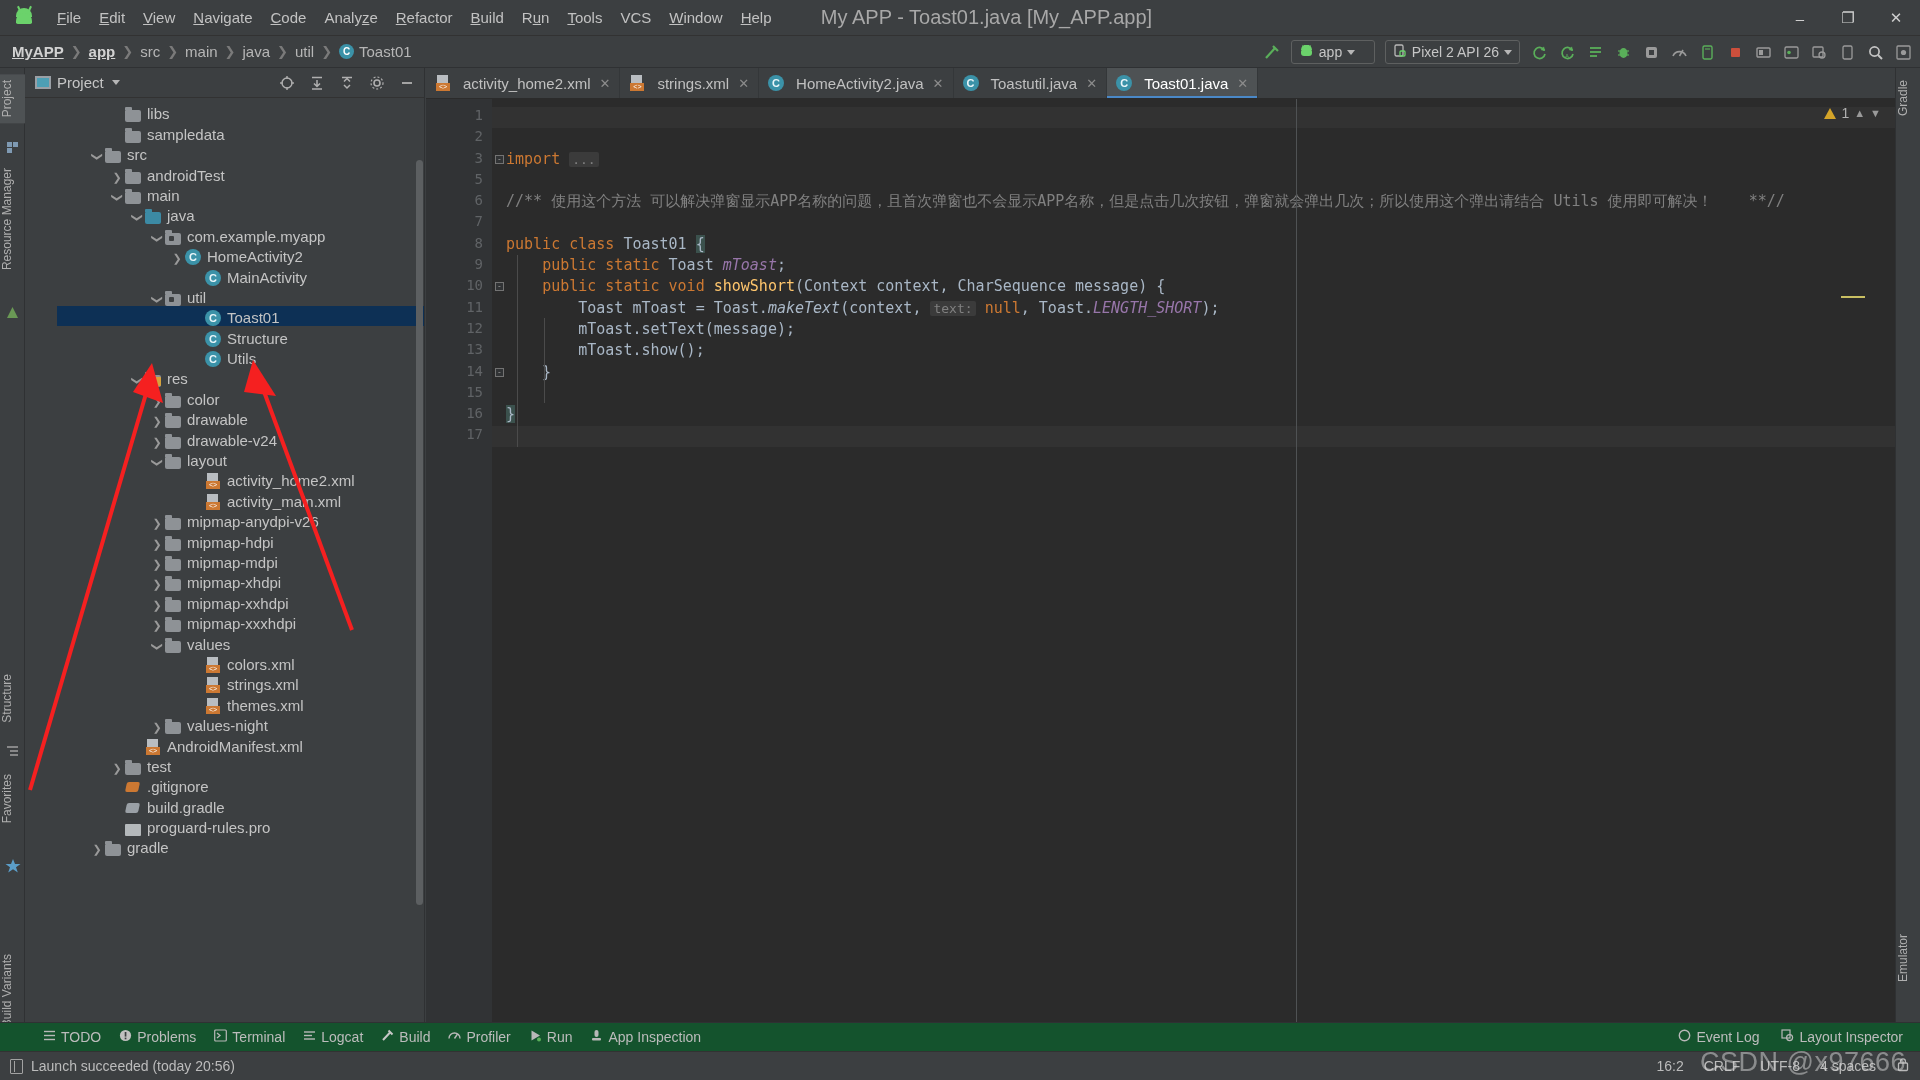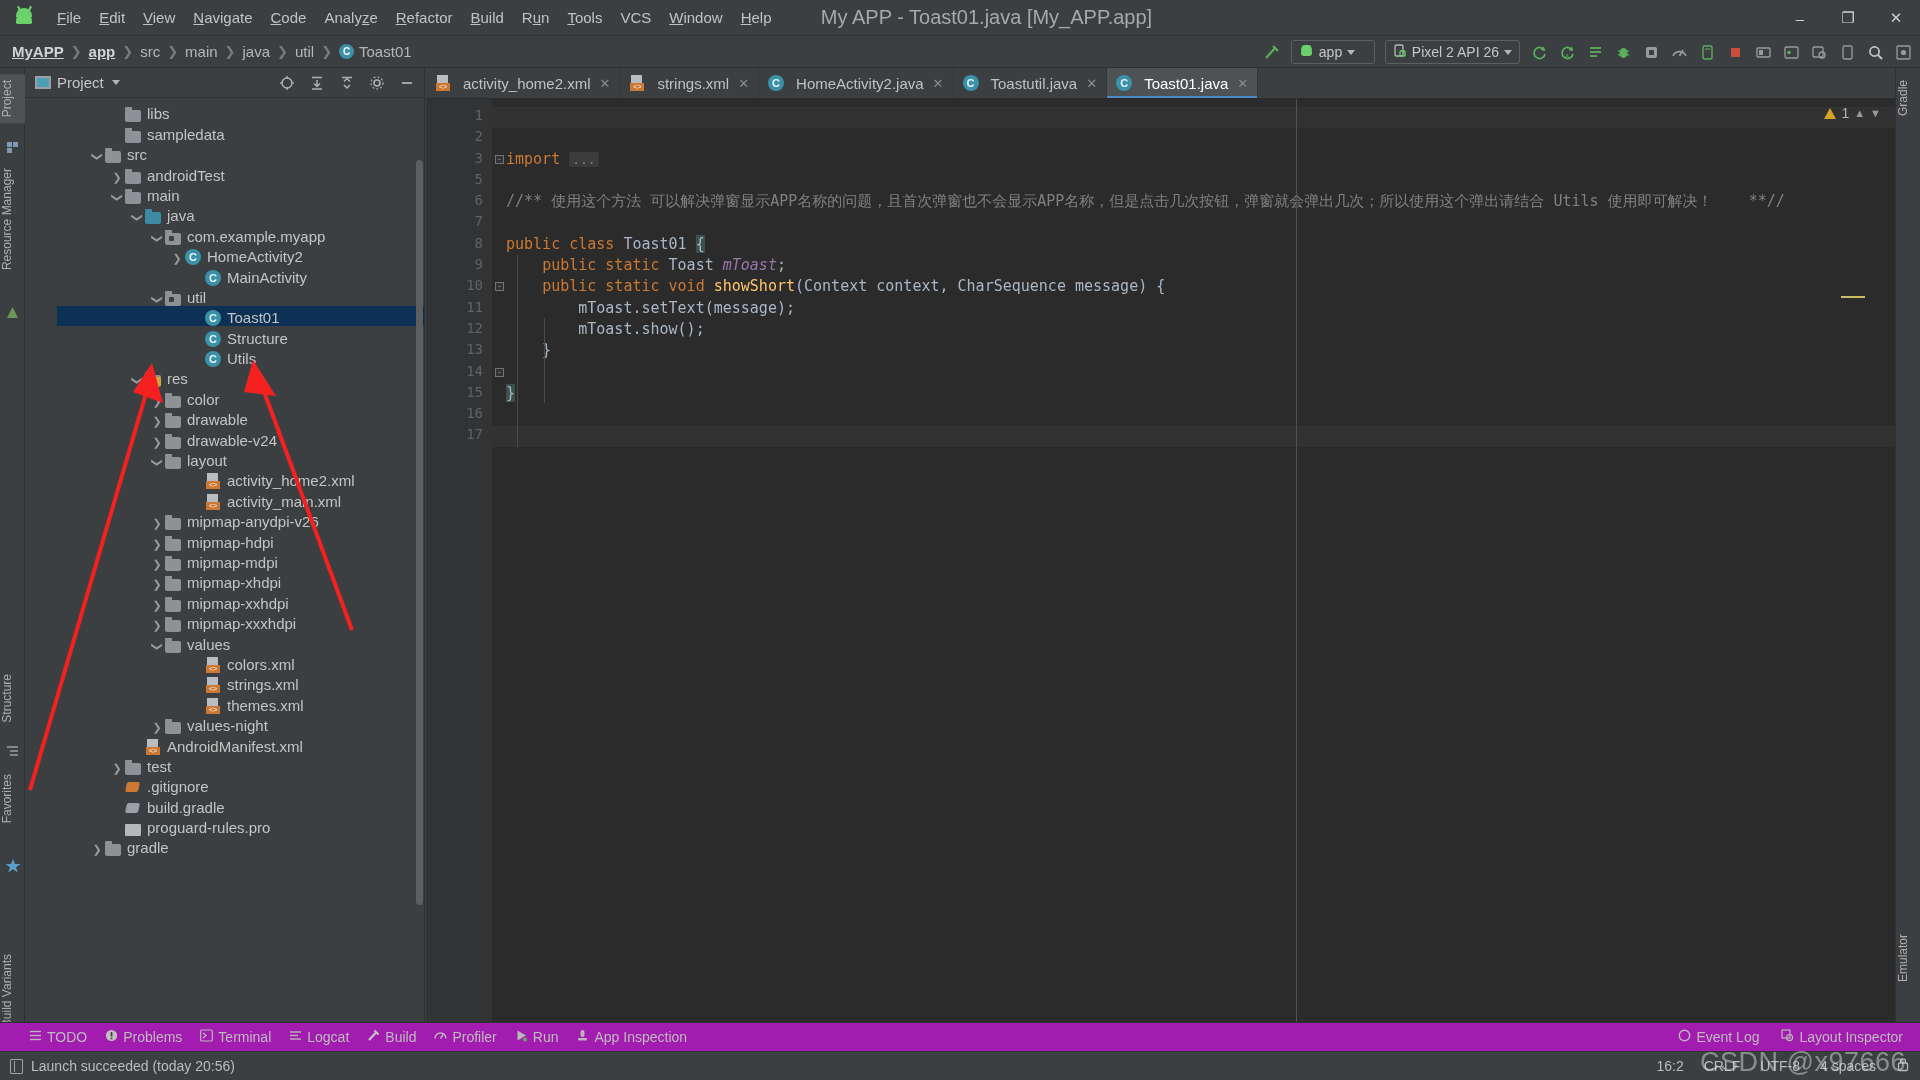--- a/index.html
+++ b/index.html
@@ -209,21 +209,21 @@
   .warn-tri { width: 0; height: 0; border-left: 6px solid transparent; border-right: 6px solid transparent; border-bottom: 11px solid #d4a429; position: relative; }
   .chev { color: #9a9a9a; font-size: 11px; }
 
   .marker {
     position: absolute; right: 30px; width: 24px; height: 2px; background: #c9bf62;
   }
 
   
   .bottombar {
     position: absolute; left: 0; right: 0; bottom: 29px; height: 29px;
-    background: #a21caf; display: flex; align-items: center; padding-left: 20px;
+    background: #14532d; display: flex; align-items: center; padding-left: 34px;
     border-top: 1px solid #2f3133;
   }
   .bbtn {
     display: flex; align-items: center; gap: 5px; padding: 3px 9px; font-size: 14px; color: #bcbcbc;
     border-radius: 3px;
   }
   .bb-right { position: absolute; right: 8px; display: flex; align-items: center; gap: 4px; }
 
   
   .statusbar {
@@ -840,20 +840,21 @@
         <div class="indent-guide" style="left: 52px; top: 219px; height: 85px;"></div>
       <div class="cline"><span class="kw">package</span> util;</div>
           <div class="cline"></div>
           <div class="cline"><span class="kw">import</span> <span class="hintbg">...</span></div>
           <div class="cline"></div>
           <div class="cline"><span class="cmt">//** 使用这个方法 可以解决弹窗显示APP名称的问题，且首次弹窗也不会显示APP名称，但是点击几次按钮，弹窗就会弹出几次；所以使用这个弹出请结合 Utils 使用即可解决！    **//</span></div>
           <div class="cline"></div>
           <div class="cline"><span class="kw">public class</span> Toast01 <span class="brace-hl">{</span></div>
           <div class="cline">    <span class="kw">public static</span> Toast <span class="fld">mToast</span>;</div>
           <div class="cline">    <span class="kw">public static void</span> <span class="mth">showShort</span>(Context context, CharSequence message) {</div>
+          <div class="cline">        Toast mToast = Toast.<span class="mthi">makeText</span>(context, <span class="hintbg">text:</span> <span class="kw">null</span>, Toast.<span class="const">LENGTH_SHORT</span>);</div>
           <div class="cline">        mToast.setText(message);</div>
           <div class="cline">        mToast.show();</div>
           <div class="cline">    }</div>
           <div class="cline"></div>
           <div class="cline"><span class="brace-hl">}</span></div>
           <div class="cline"></div>
         </div>
       <div class="rsplit" style="left: 870px;"></div>
       <div class="marker" style="top: 197px;"></div>
 

